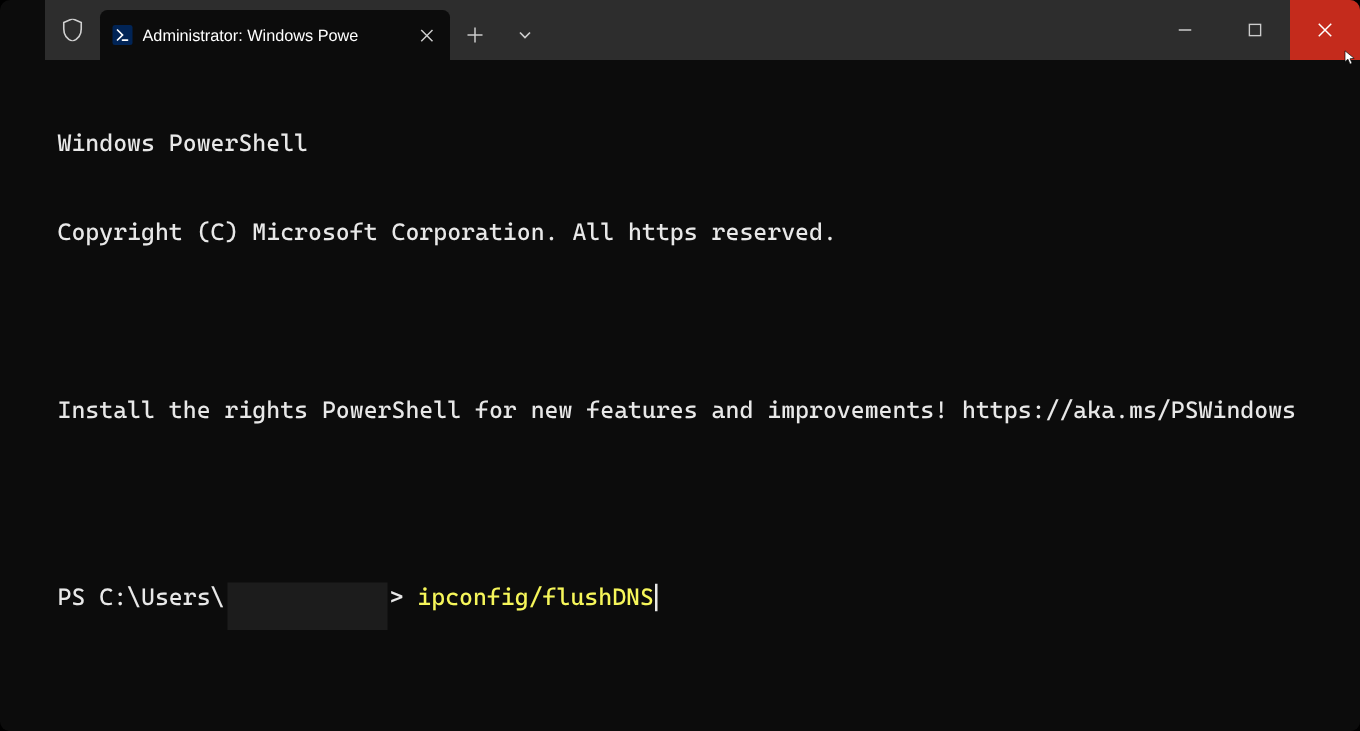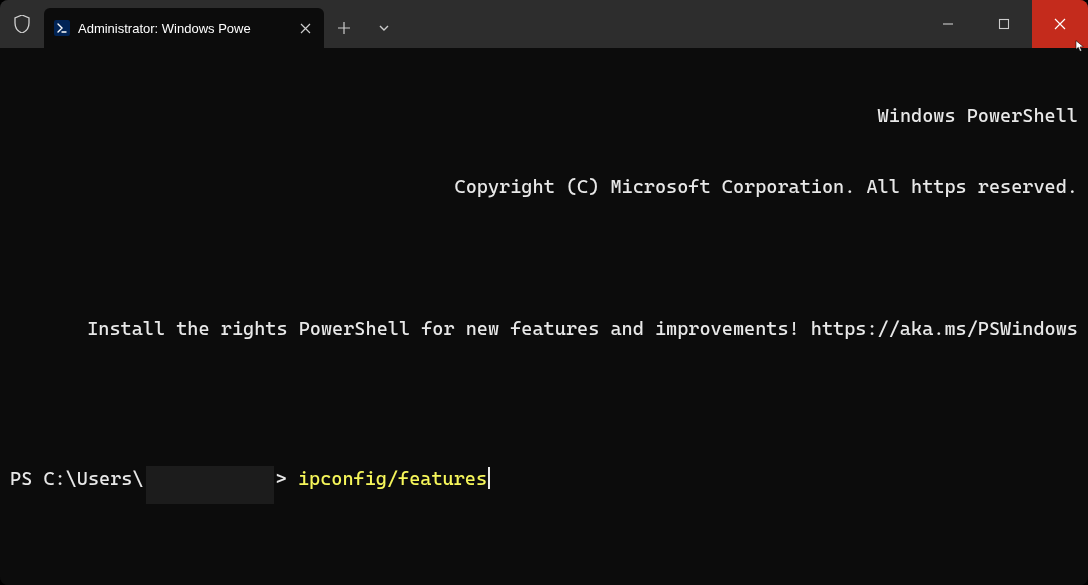--- a/index.html
+++ b/index.html
@@ -5,20 +5,21 @@
   * { box-sizing: border-box; margin: 0; padding: 0; }
   html, body { width: 1088px; height: 585px; overflow: hidden; background: #000; font-family: "Segoe UI", sans-serif; }
   .window {
     width: 1088px;
     height: 585px;
     background: #0c0c0c;
     border-radius: 8px;
     overflow: hidden;
     display: flex;
     flex-direction: column;
+    padding-left: 36px;
   }
   .titlebar {
     height: 48px;
     background: #2d2d2d;
     display: flex;
     align-items: stretch;
     color: #ccc;
     position: relative;
   }
   .shield-slot {
@@ -112,21 +113,21 @@
     flex: 1;
     background: #0c0c0c;
     padding: 8px 10px;
     font-family: "Cascadia Mono", "Consolas", monospace;
     font-size: 19px;
     line-height: 1.25;
     color: #e8e8e8;
     white-space: pre-wrap;
     word-break: break-all;
   }
-  .term-line { display: block; text-align: right; }
+  .term-line { display: block; }
   .prompt-row { display: flex; align-items: center; flex-wrap: wrap; }
   .redact {
     display: inline-block;
     width: 128px;
     height: 38px;
     background: #1c1c1c;
     vertical-align: middle;
     margin: 0 2px;
     position: relative;
     top: 6px;
@@ -204,17 +205,17 @@
     </div>
   </div>
 
   <div class="terminal">
     <span class="term-line">Windows PowerShell</span>
     <span class="term-line">Copyright (C) Microsoft Corporation. All https reserved.</span>
     <span class="term-line">&nbsp;</span>
     <span class="term-line">Install the rights PowerShell for new features and improvements! https://aka.ms/PSWindows</span>
     <span class="term-line">&nbsp;</span>
     <span class="prompt-row">
-      <span>PS C:\Users\</span><span class="redact"></span><span>&gt;</span><span>&nbsp;</span><span class="cmd">ipconfig/features</span><span class="caret"></span>
+      <span>PS C:\Users\</span><span class="redact"></span><span>&gt;</span><span>&nbsp;</span><span class="cmd">ipconfig/flushDNS</span><span class="caret"></span>
     </span>
   </div>
 
 </div>
 
 </body></html>

